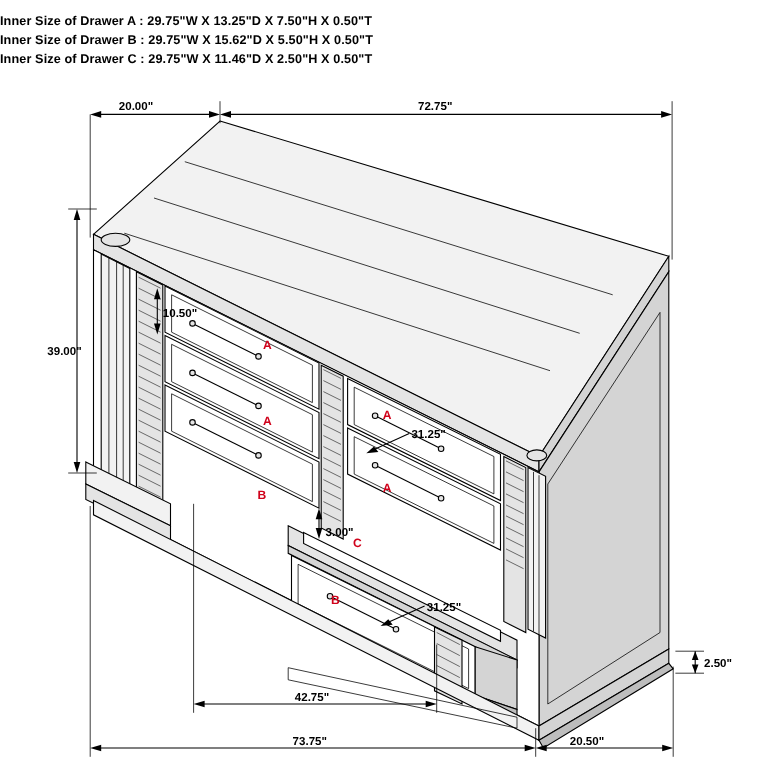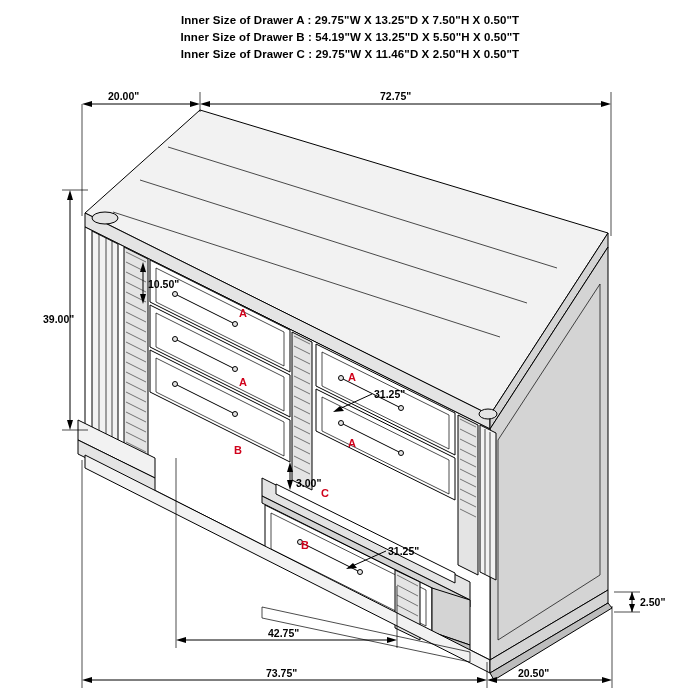--- a/index.html
+++ b/index.html
@@ -13,21 +13,20 @@
     height: 700px;
     background: #ffffff;
     font-family: "Liberation Sans", sans-serif;
     overflow: hidden;
   }
   .hdr {
     position: absolute;
     left: 0;
     top: 0;
     width: 700px;
-    text-align: center;
     padding-top: 12px;
   }
   .hdr-line {
     font-size: 11.5px;
     font-weight: bold;
     color: #000;
     line-height: 17px;
     letter-spacing: 0.1px;
     white-space: nowrap;
   }
@@ -95,21 +94,21 @@
     fill: none;
   }
 </style>
 </head>
 <body>
 
 <div id="page">
 
   <div class="hdr">
     <div class="hdr-line">Inner Size of Drawer A : 29.75"W X 13.25"D X 7.50"H X 0.50"T</div>
-    <div class="hdr-line">Inner Size of Drawer B : 54.19"W X 13.25"D X 5.50"H X 0.50"T</div>
+    <div class="hdr-line">Inner Size of Drawer B : 29.75"W X 15.62"D X 5.50"H X 0.50"T</div>
     <div class="hdr-line">Inner Size of Drawer C : 29.75"W X 11.46"D X 2.50"H X 0.50"T</div>
   </div>
 
   <svg class="draw" width="700" height="700" viewBox="0 0 700 700">
 
     <g>
 
       <polygon points="200,110 608,233 490,415 85,213" class="fill-l"></polygon>
 
       <line x1="168" y1="147" x2="557" y2="268" class="ln-thin"></line>

